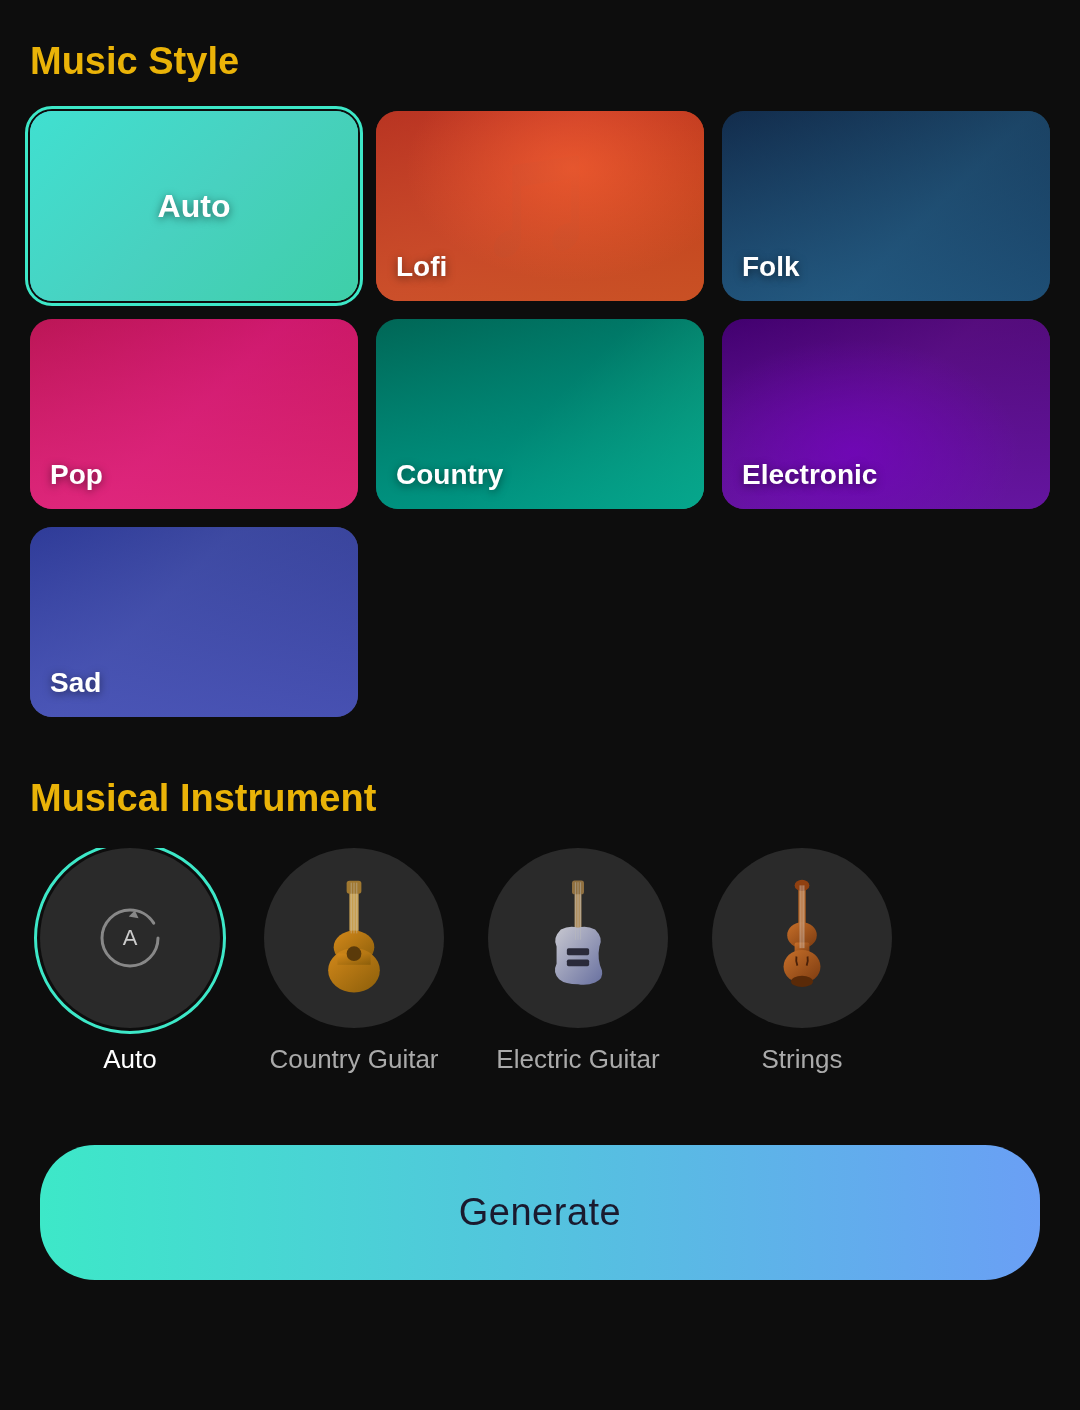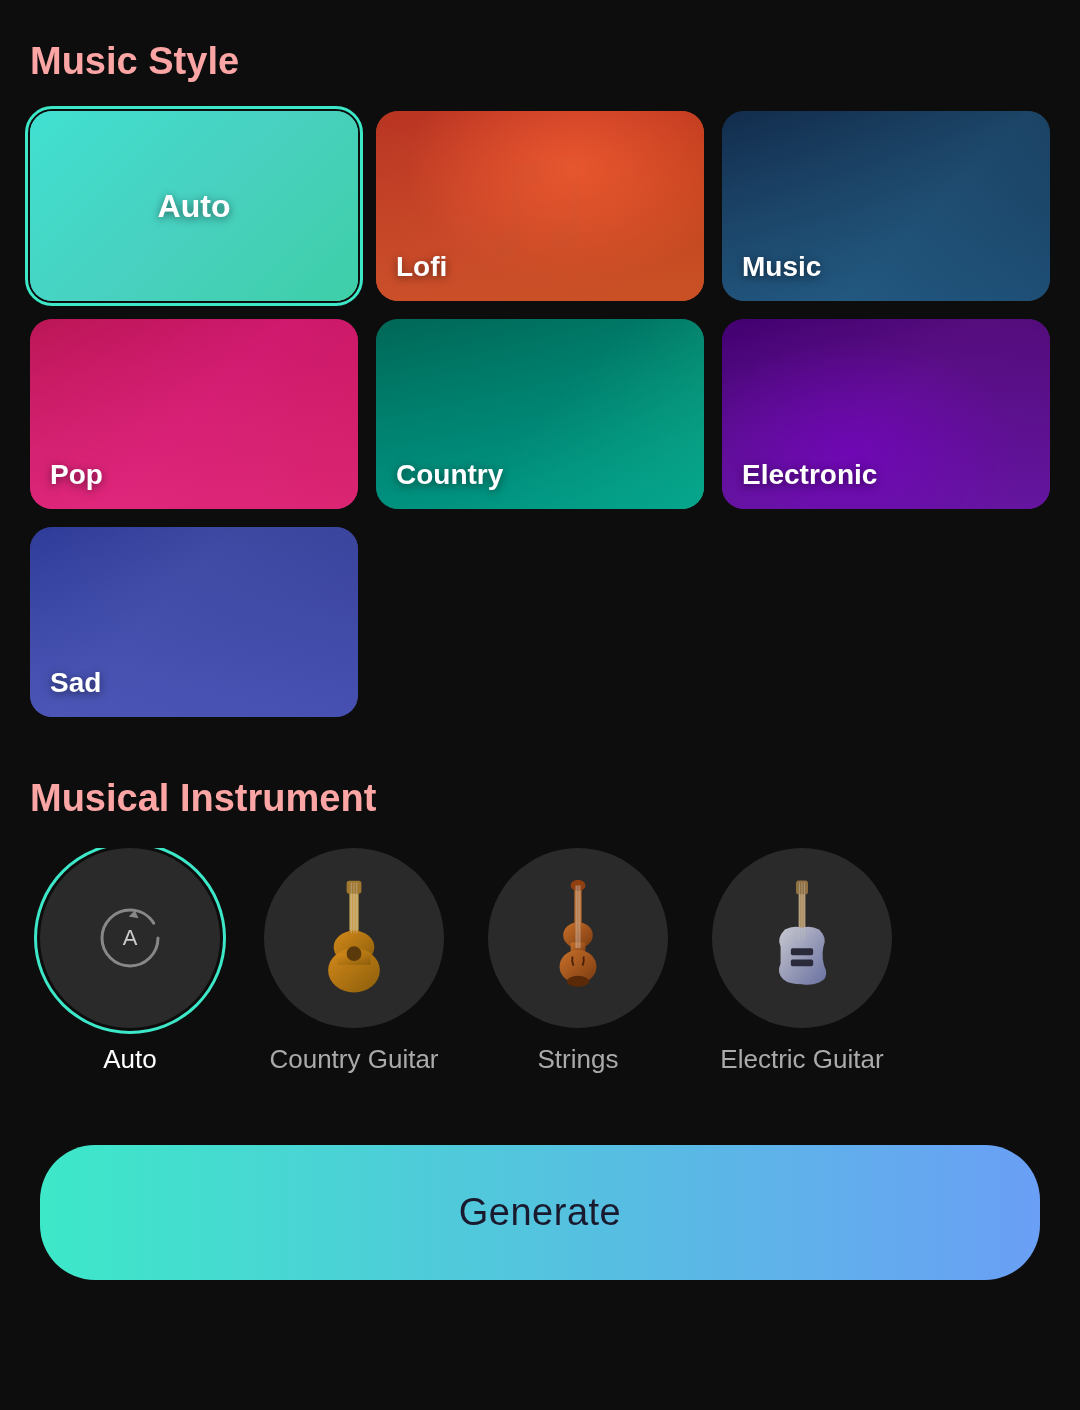--- a/index.html
+++ b/index.html
@@ -13,21 +13,21 @@
     }
 
     .page-container {
       padding: 40px 30px 50px 30px;
     }
 
     
     .section-title {
       font-size: 38px;
       font-weight: 600;
-      color: #fca5a5;
+      color: #eab308;
       margin-bottom: 28px;
     }
 
     
     .music-style-section {
       margin-bottom: 60px;
     }
 
     .style-grid {
       display: grid;
@@ -300,21 +300,21 @@
         <span class="card-label">Auto</span>
       </div>
 
       <div class="style-card card-lofi">
         <div class="crowd-deco">🎵</div>
         <span class="card-label">Lofi</span>
       </div>
 
 
       <div class="style-card card-folk">
-        <span class="card-label">Music</span>
+        <span class="card-label">Folk</span>
       </div>
 
       <div class="style-card card-pop">
         <span class="card-label">Pop</span>
       </div>
 
       <div class="style-card card-country">
         <span class="card-label">Country</span>
       </div>
 
@@ -369,20 +369,47 @@
             <rect x="32" y="82" width="36" height="12" fill="url(#guitarGrad)"></rect>
 
             <circle cx="50" cy="82" r="8" fill="#5a3a0a"></circle>
 
             <line x1="47" y1="5" x2="47" y2="60" stroke="#ccc" stroke-width="0.8" opacity="0.6"></line>
             <line x1="50" y1="5" x2="50" y2="60" stroke="#ccc" stroke-width="0.8" opacity="0.6"></line>
             <line x1="53" y1="5" x2="53" y2="60" stroke="#ccc" stroke-width="0.8" opacity="0.6"></line>
           </svg>
         </div>
         <span class="instrument-name">Country Guitar</span>
+      </div>
+
+      <div class="instrument-item">
+        <div class="instrument-circle">
+          <svg viewBox="0 0 100 140" width="90" height="120">
+            <defs>
+              <linearGradient id="eGuitarGrad" x1="0%" y1="0%" x2="100%" y2="100%">
+                <stop offset="0%" style="stop-color:#c8c8d0;stop-opacity:1"></stop>
+                <stop offset="100%" style="stop-color:#6870a0;stop-opacity:1"></stop>
+              </linearGradient>
+            </defs>
+
+            <rect x="46" y="5" width="8" height="70" rx="3" fill="#b09060"></rect>
+
+            <rect x="43" y="3" width="14" height="16" rx="3" fill="#907040"></rect>
+
+            <path d="M 25 80 Q 20 70 30 60 Q 40 55 50 58 Q 60 55 70 60 Q 80 70 75 80 Q 72 95 78 108 Q 80 118 70 122 Q 60 126 50 124 Q 35 124 28 118 Q 20 110 25 100 Z" fill="url(#eGuitarGrad)"></path>
+
+            <rect x="37" y="82" width="26" height="8" rx="2" fill="#2a2a3a"></rect>
+            <rect x="37" y="95" width="26" height="8" rx="2" fill="#2a2a3a"></rect>
+
+            <line x1="47" y1="5" x2="47" y2="72" stroke="#bbb" stroke-width="0.8" opacity="0.7"></line>
+            <line x1="50" y1="5" x2="50" y2="72" stroke="#bbb" stroke-width="0.8" opacity="0.7"></line>
+            <line x1="53" y1="5" x2="53" y2="72" stroke="#bbb" stroke-width="0.8" opacity="0.7"></line>
+          </svg>
+        </div>
+        <span class="instrument-name">Electric Guitar</span>
       </div>
 
       <div class="instrument-item">
         <div class="instrument-circle">
           <svg viewBox="0 0 80 130" width="80" height="120">
             <defs>
               <linearGradient id="violinGrad" x1="0%" y1="0%" x2="100%" y2="100%">
                 <stop offset="0%" style="stop-color:#c8702a;stop-opacity:1"></stop>
                 <stop offset="100%" style="stop-color:#7a3a10;stop-opacity:1"></stop>
               </linearGradient>
@@ -404,47 +431,20 @@
             <line x1="38" y1="8" x2="38" y2="76" stroke="#ddd" stroke-width="0.8" opacity="0.8"></line>
             <line x1="40" y1="8" x2="40" y2="76" stroke="#ddd" stroke-width="0.8" opacity="0.8"></line>
             <line x1="42" y1="8" x2="42" y2="76" stroke="#ddd" stroke-width="0.8" opacity="0.8"></line>
 
             <ellipse cx="40" cy="112" rx="12" ry="6" fill="#5a2a08"></ellipse>
           </svg>
         </div>
         <span class="instrument-name">Strings</span>
       </div>
 
-      <div class="instrument-item">
-        <div class="instrument-circle">
-          <svg viewBox="0 0 100 140" width="90" height="120">
-            <defs>
-              <linearGradient id="eGuitarGrad" x1="0%" y1="0%" x2="100%" y2="100%">
-                <stop offset="0%" style="stop-color:#c8c8d0;stop-opacity:1"></stop>
-                <stop offset="100%" style="stop-color:#6870a0;stop-opacity:1"></stop>
-              </linearGradient>
-            </defs>
-
-            <rect x="46" y="5" width="8" height="70" rx="3" fill="#b09060"></rect>
-
-            <rect x="43" y="3" width="14" height="16" rx="3" fill="#907040"></rect>
-
-            <path d="M 25 80 Q 20 70 30 60 Q 40 55 50 58 Q 60 55 70 60 Q 80 70 75 80 Q 72 95 78 108 Q 80 118 70 122 Q 60 126 50 124 Q 35 124 28 118 Q 20 110 25 100 Z" fill="url(#eGuitarGrad)"></path>
-
-            <rect x="37" y="82" width="26" height="8" rx="2" fill="#2a2a3a"></rect>
-            <rect x="37" y="95" width="26" height="8" rx="2" fill="#2a2a3a"></rect>
-
-            <line x1="47" y1="5" x2="47" y2="72" stroke="#bbb" stroke-width="0.8" opacity="0.7"></line>
-            <line x1="50" y1="5" x2="50" y2="72" stroke="#bbb" stroke-width="0.8" opacity="0.7"></line>
-            <line x1="53" y1="5" x2="53" y2="72" stroke="#bbb" stroke-width="0.8" opacity="0.7"></line>
-          </svg>
-        </div>
-        <span class="instrument-name">Electric Guitar</span>
-      </div>
-
     </div>
   </div>
 
   <div class="generate-section">
     <button class="generate-button">Generate</button>
   </div>
 
 </div>
 
 </body></html>

